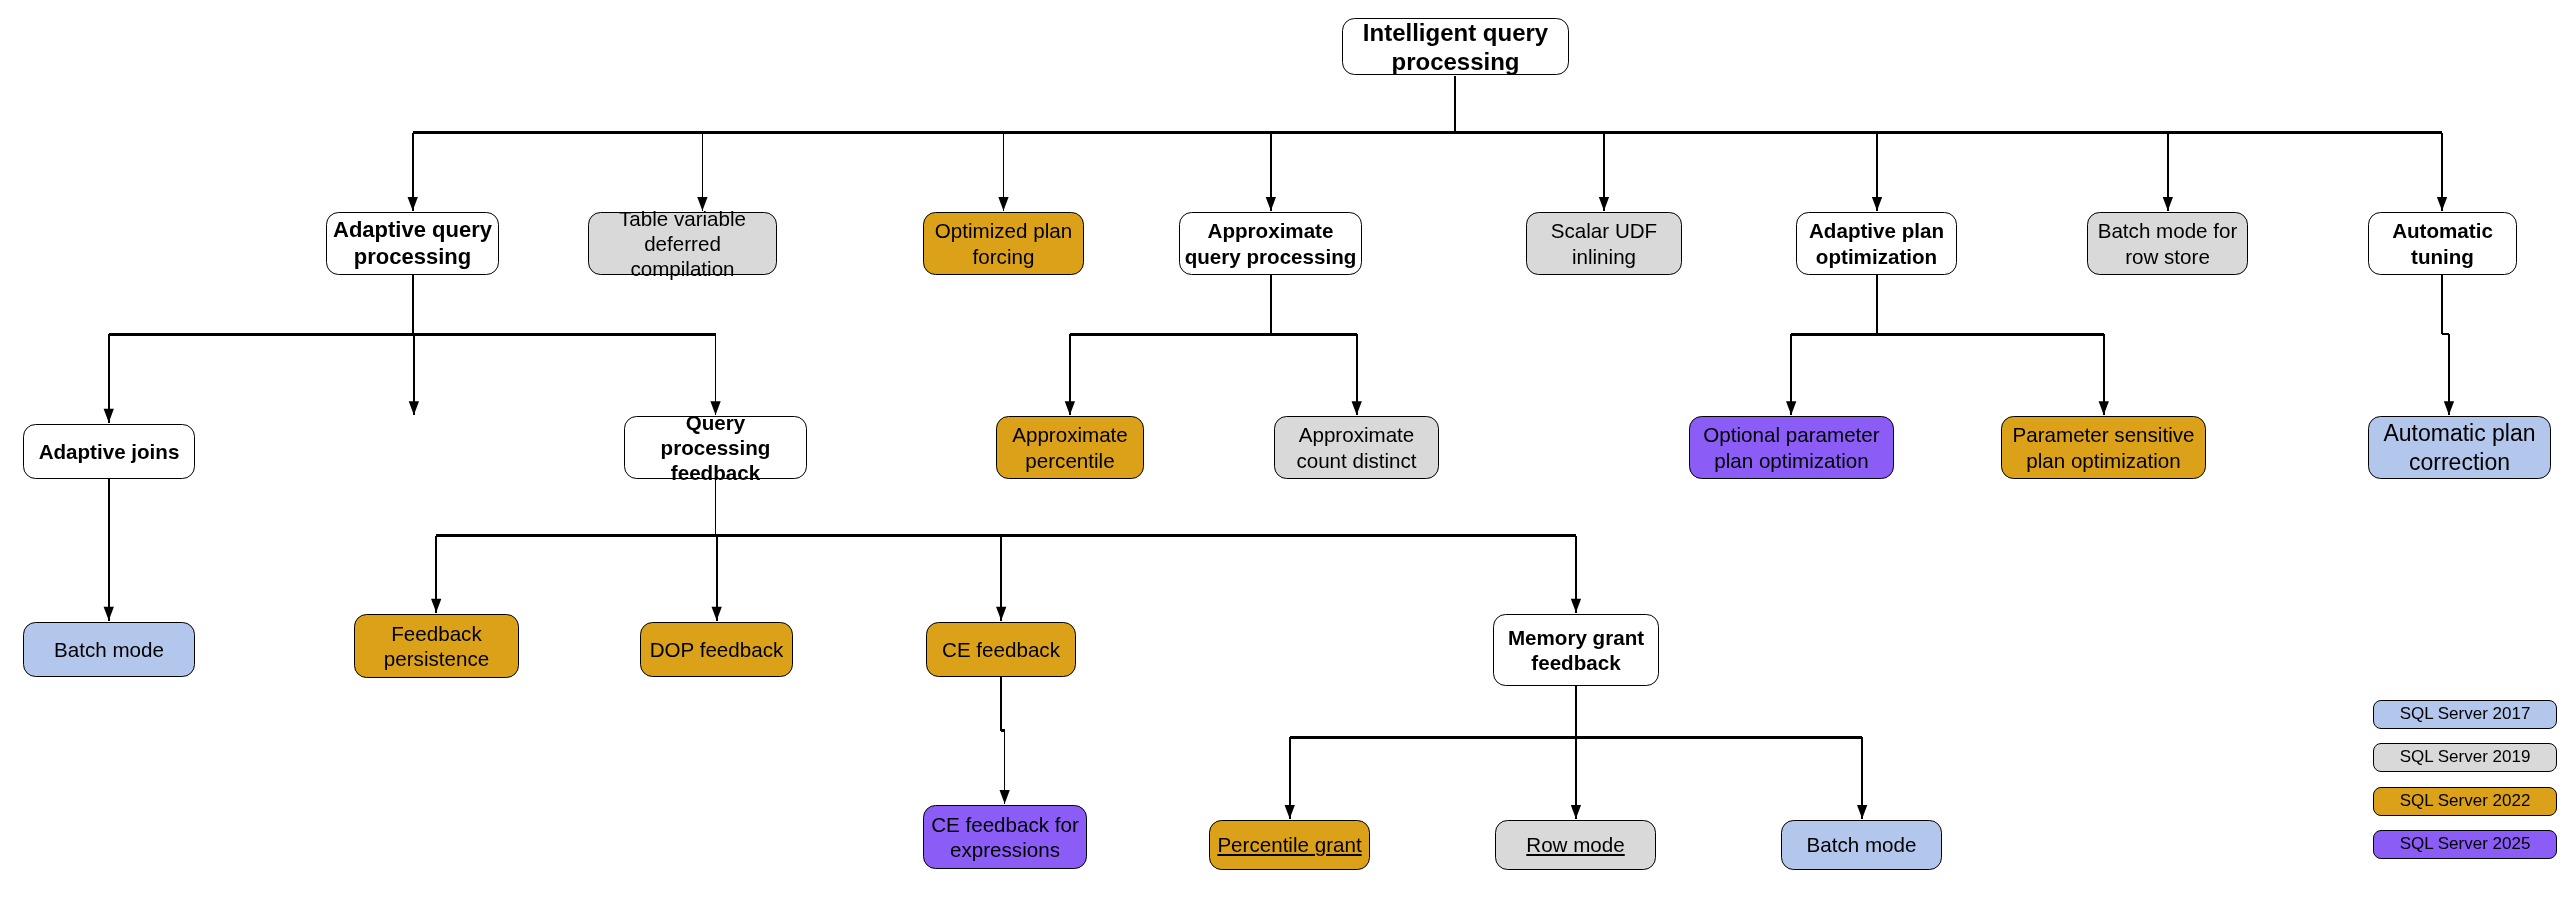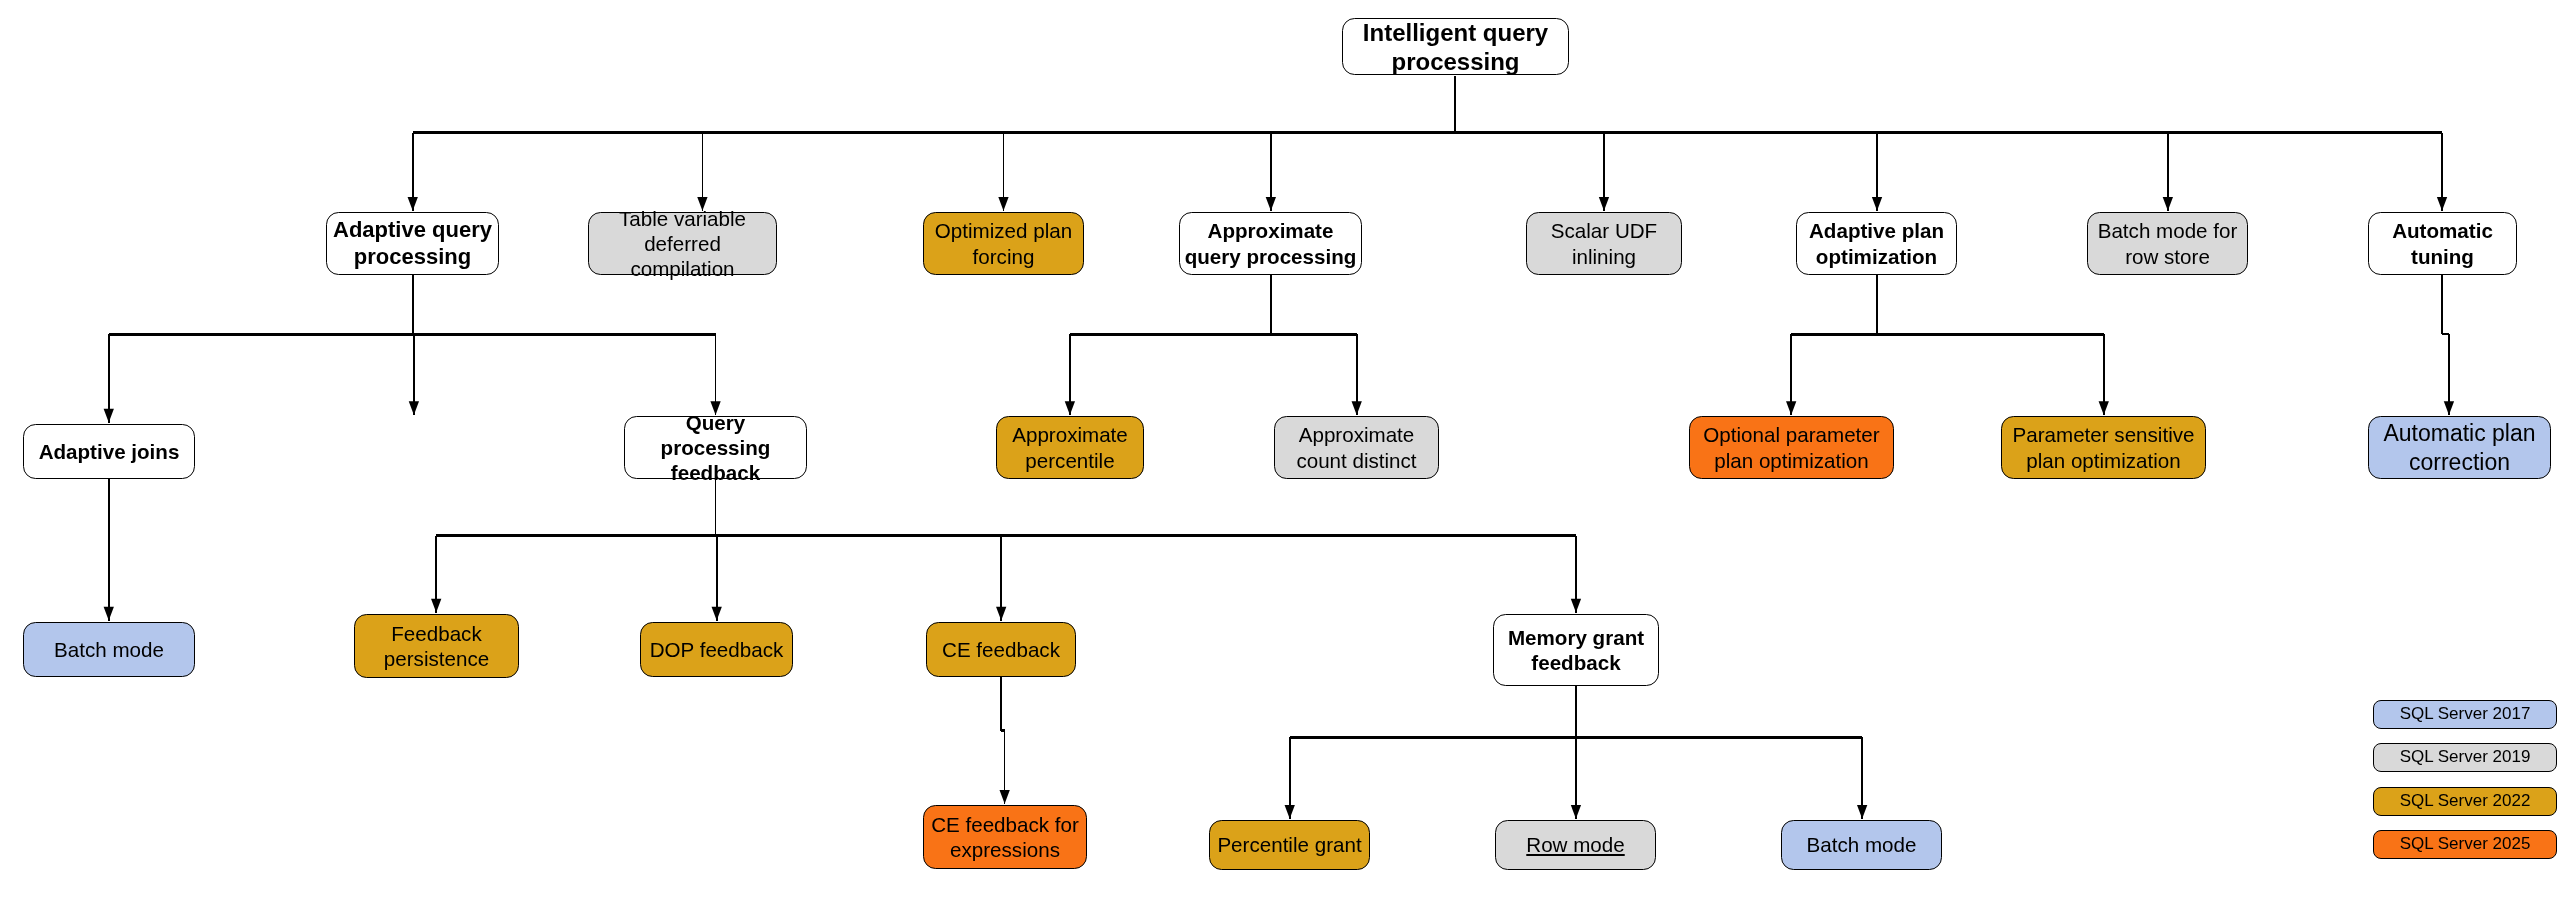--- a/index.html
+++ b/index.html
@@ -6,21 +6,21 @@
   body{width:2576px;height:916px;font-family:"Liberation Sans",sans-serif;overflow:hidden;}
   #stage{position:relative;width:2576px;height:916px;background:#fff;}
   svg#wires{position:absolute;left:0;top:0;width:2576px;height:916px;overflow:visible;}
   .node{position:absolute;box-sizing:border-box;border:1.7px solid #000;border-radius:12.6px;
         display:flex;align-items:center;justify-content:center;text-align:center;
         font-family:"Liberation Sans",sans-serif;color:#000;line-height:1.22;
         padding:2.3px 4.6px;background:#fff;white-space:pre-line;}
   .node.f-white{background:#ffffff;}
   .node.f-grey{background:#d9d9d9;}
   .node.f-orange{background:#dba219;}
-  .node.f-green{background:#f97316;}
+  .node.f-green{background:#8b5cf6;}
   .node.f-blue{background:#b3c6ec;}
   .node.bold{font-weight:bold;}
 </style>
 </head>
 <body>
 
 <div id="stage">
   <svg id="wires" viewBox="0 0 4500 1600" preserveAspectRatio="none" aria-hidden="true">
       <line x1="2542" y1="132" x2="2542" y2="232" stroke="#000000" stroke-width="3" shape-rendering="crispEdges"></line>
       <line x1="721" y1="232" x2="4266" y2="232" stroke="#000000" stroke-width="5" shape-rendering="crispEdges"></line>
@@ -122,21 +122,21 @@
 correction</div>
     <div class="node f-blue" style="left: 23px; top: 622px; width: 172px; height: 55px; font-size: 20.6px;">Batch mode</div>
     <div class="node f-orange" style="left: 354px; top: 614px; width: 165px; height: 64px; font-size: 20.6px;">Feedback
 persistence</div>
     <div class="node f-orange" style="left: 640px; top: 622px; width: 153px; height: 55px; font-size: 20.6px;">DOP feedback</div>
     <div class="node f-orange" style="left: 926px; top: 622px; width: 150px; height: 55px; font-size: 20.6px;">CE feedback</div>
     <div class="node f-white bold" style="left: 1493px; top: 614px; width: 166px; height: 72px; font-size: 20.6px;">Memory grant
 feedback</div>
     <div class="node f-green" style="left: 923px; top: 805px; width: 164px; height: 64px; font-size: 20.6px;">CE feedback for
 expressions</div>
-    <div class="node f-orange" style="left: 1209px; top: 820px; width: 161px; height: 50px; font-size: 20.6px;">Percentile grant</div>
+    <div class="node f-orange" style="left: 1209px; top: 820px; width: 161px; height: 50px; font-size: 20.6px; text-decoration: underline;">Percentile grant</div>
     <div class="node f-grey" style="left: 1495px; top: 820px; width: 161px; height: 50px; font-size: 20.6px; text-decoration: underline;">Row mode</div>
     <div class="node f-blue" style="left: 1781px; top: 820px; width: 161px; height: 50px; font-size: 20.6px;">Batch mode</div>
     <div class="node f-blue" style="left: 2373px; top: 700px; width: 184px; height: 29px; font-size: 17px; border-radius: 8px;">SQL Server 2017</div>
     <div class="node f-grey" style="left: 2373px; top: 743px; width: 184px; height: 29px; font-size: 17px; border-radius: 8px;">SQL Server 2019</div>
     <div class="node f-orange" style="left: 2373px; top: 787px; width: 184px; height: 29px; font-size: 17px; border-radius: 8px;">SQL Server 2022</div>
     <div class="node f-green" style="left: 2373px; top: 830px; width: 184px; height: 29px; font-size: 17px; border-radius: 8px;">SQL Server 2025</div>
   </div>
 
 
 </body></html>

